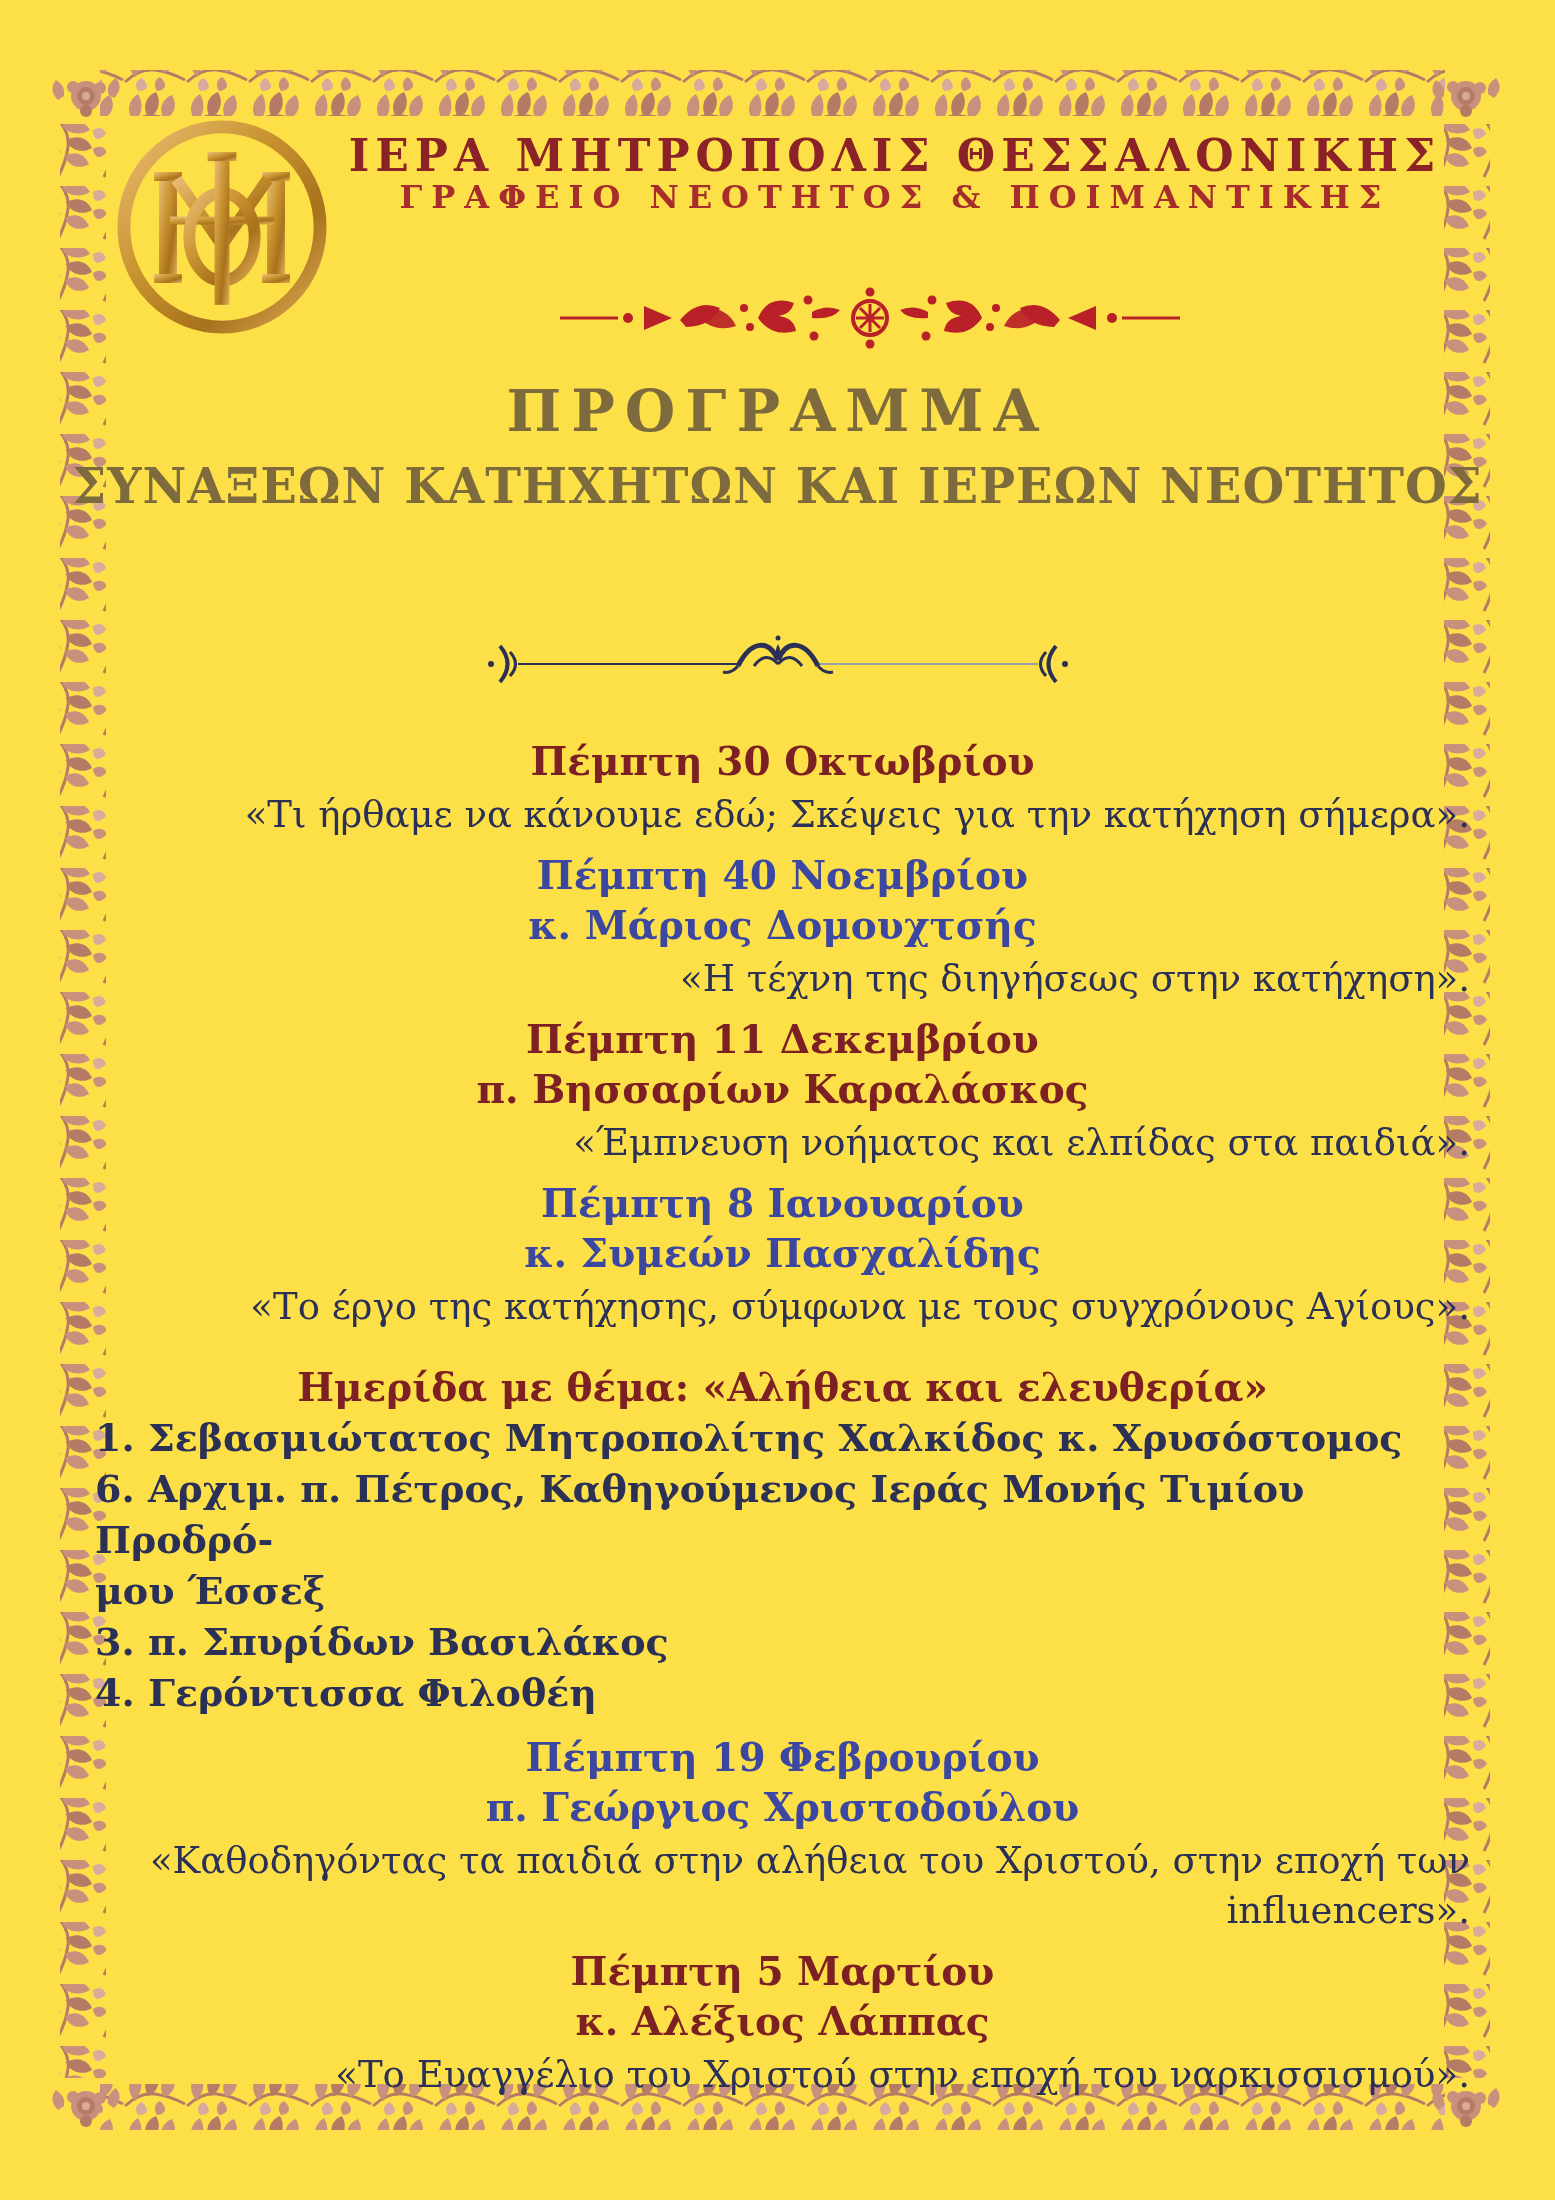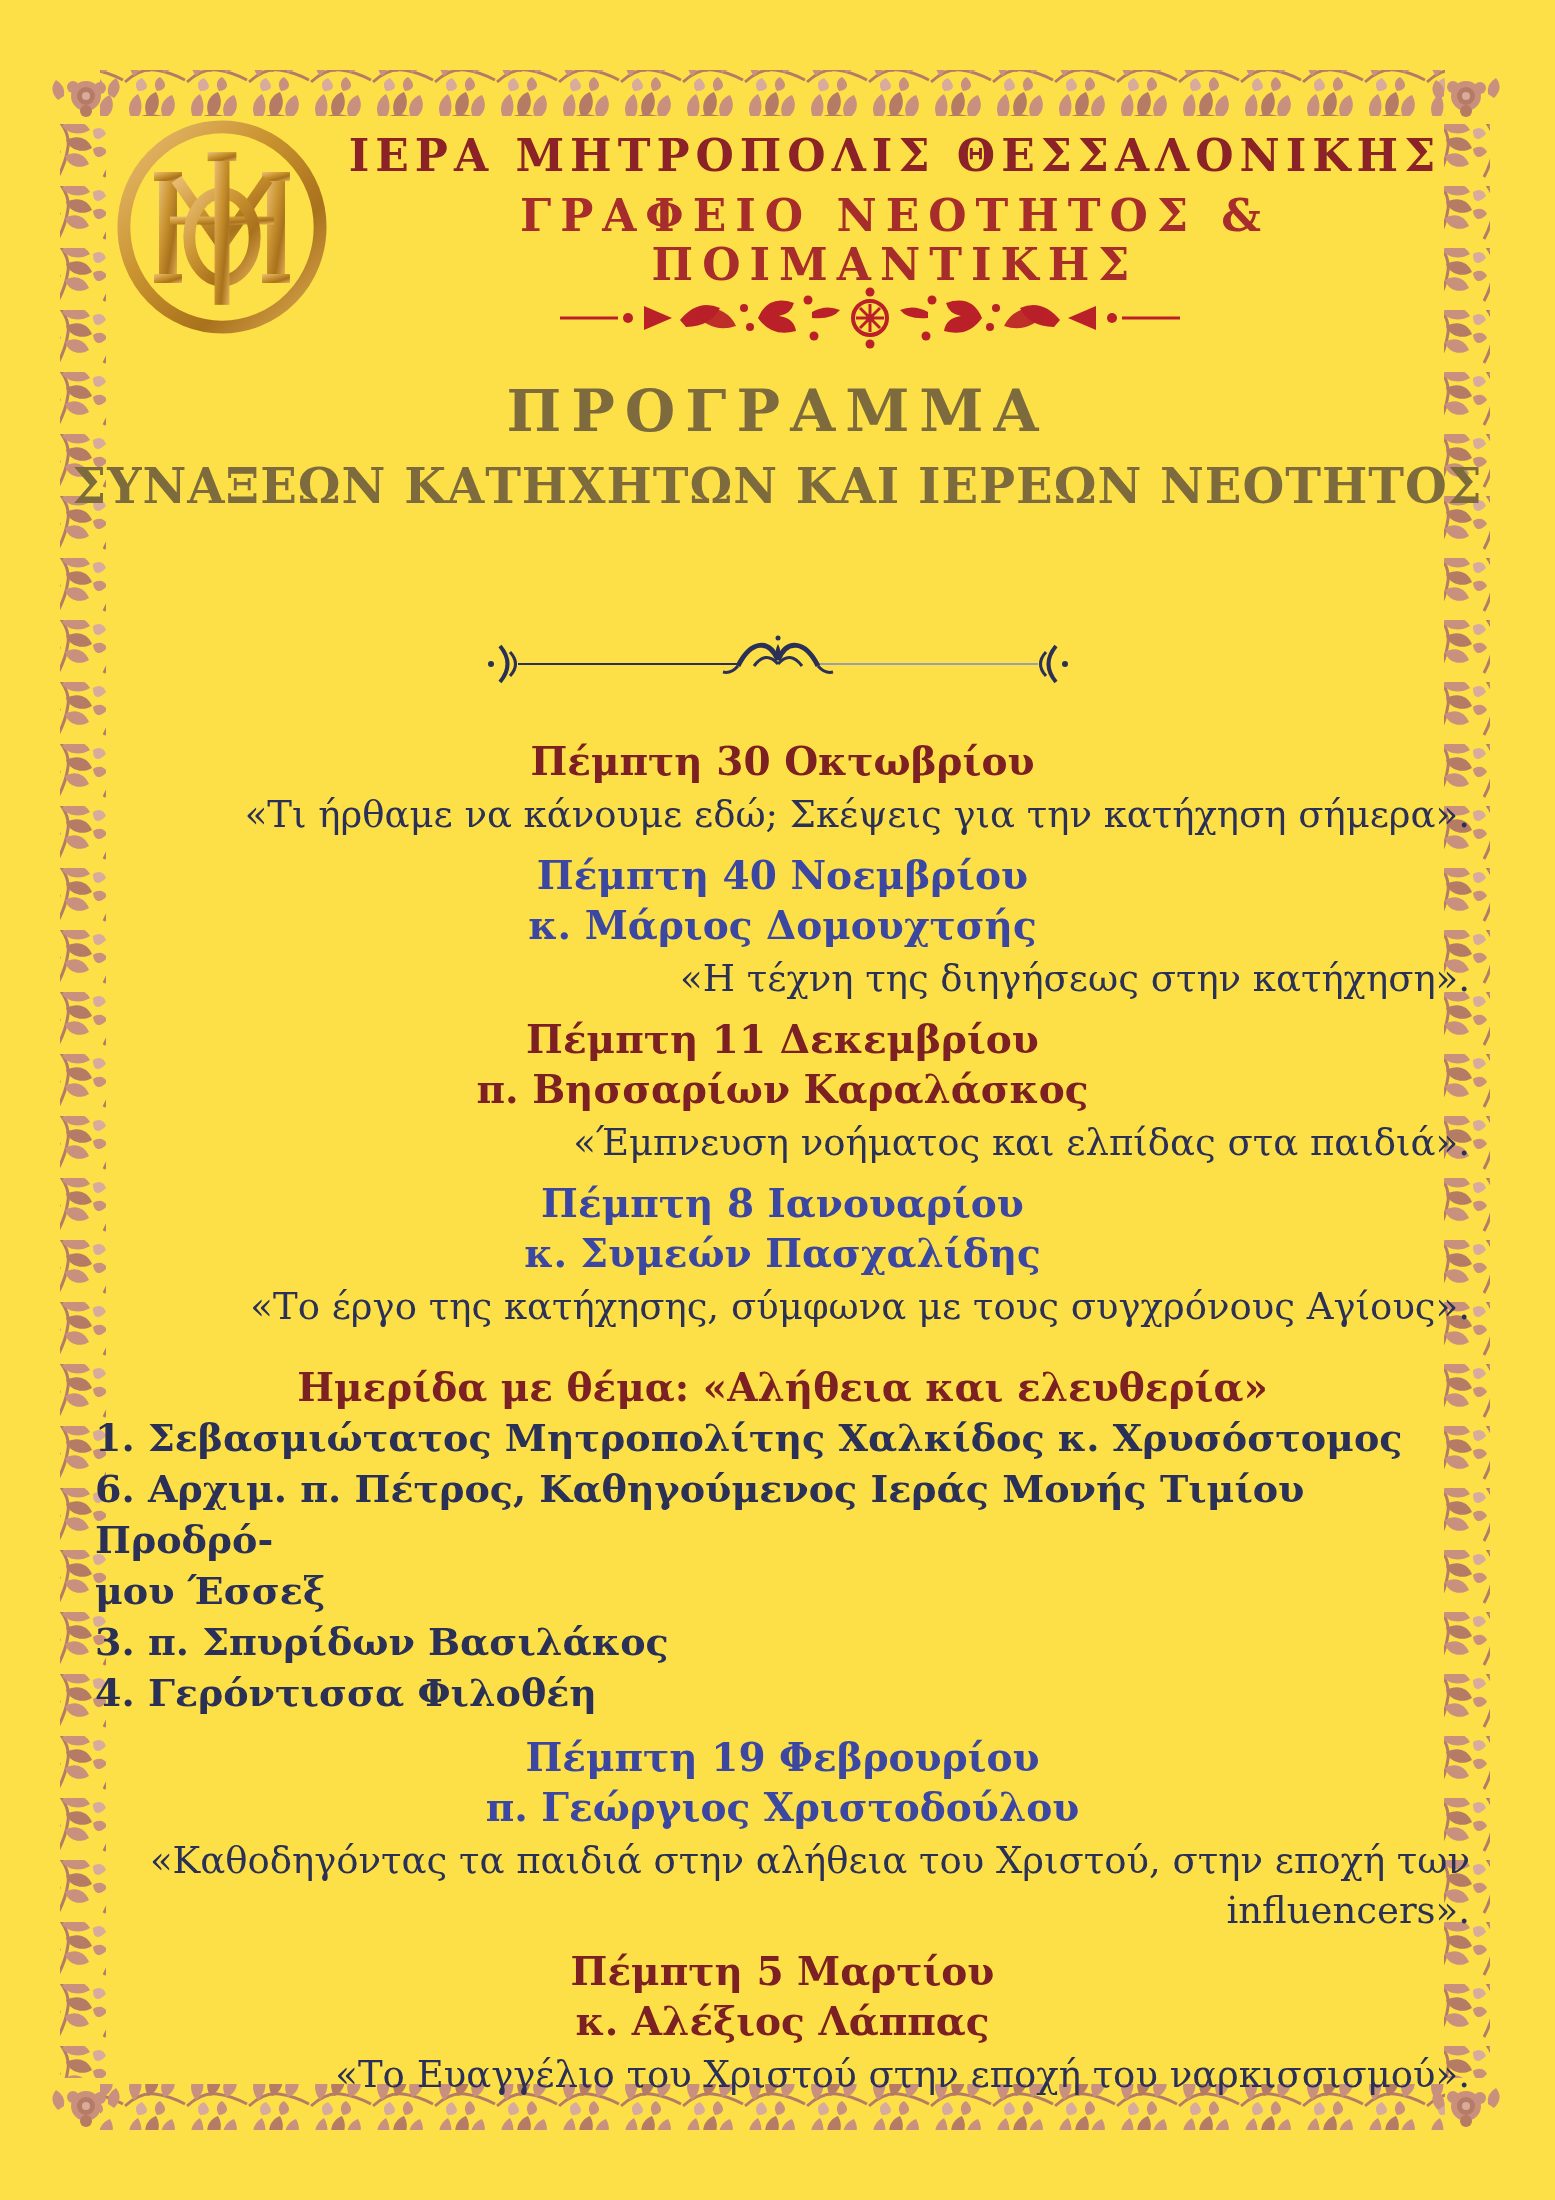--- a/index.html
+++ b/index.html
@@ -16,22 +16,22 @@
   
   .org-block{
     position:absolute;left:330px;right:95px;top:132px;
     text-align:center;
   }
   .org1{
     font-weight:700;font-size:44px;line-height:1.1;
     letter-spacing:6px;color:#8b2227;
   }
   .org2{
-    font-weight:700;font-size:44px;line-height:1.1;
-    letter-spacing:9px;color:#a72c2c;margin-top:12px;
+    font-weight:700;font-size:32px;line-height:1.1;
+    letter-spacing:9px;color:#a72c2c;margin-top:0;
   }
 
   
   .title-block{
     position:absolute;left:60px;right:60px;top:382px;
     text-align:center;color:#7d6b3d;
   }
   .title1{font-weight:700;font-size:58px;line-height:1;letter-spacing:10px;}
   .title2{font-weight:700;font-size:48px;line-height:1;letter-spacing:1px;margin-top:22px;}
   .title3{font-weight:700;font-size:52px;line-height:1;letter-spacing:4px;margin-top:24px;}

